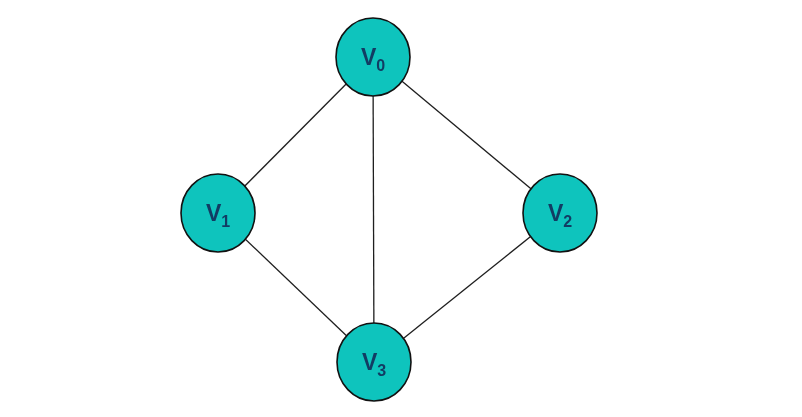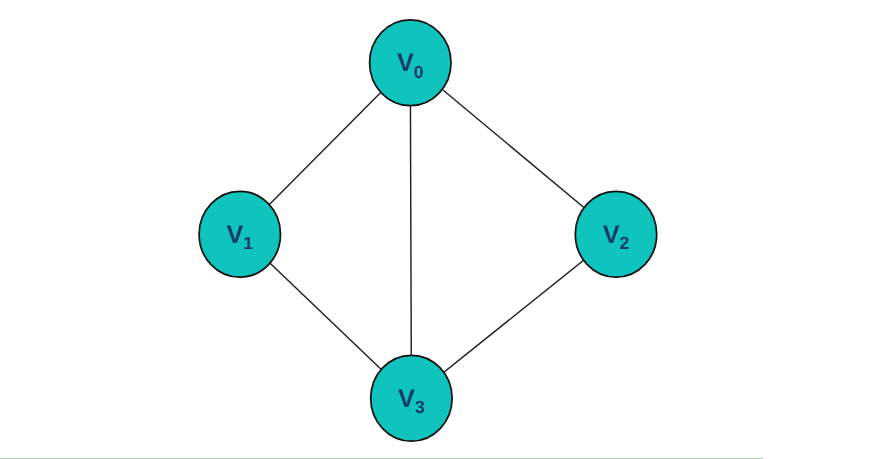--- a/index.html
+++ b/index.html
@@ -5,21 +5,21 @@
   html, body {
     margin: 0;
     padding: 0;
     background: #ffffff;
     font-family: "Liberation Sans", sans-serif;
   }
   .stage {
     position: relative;
     width: 802px;
     height: 417px;
-    background: #14532d;
+    background: #f97316;
     overflow: hidden;
   }
   svg {
     display: block;
   }
   .edge-line {
     fill: none;
   }
   .node-label {
     font-family: "Liberation Sans", sans-serif;

